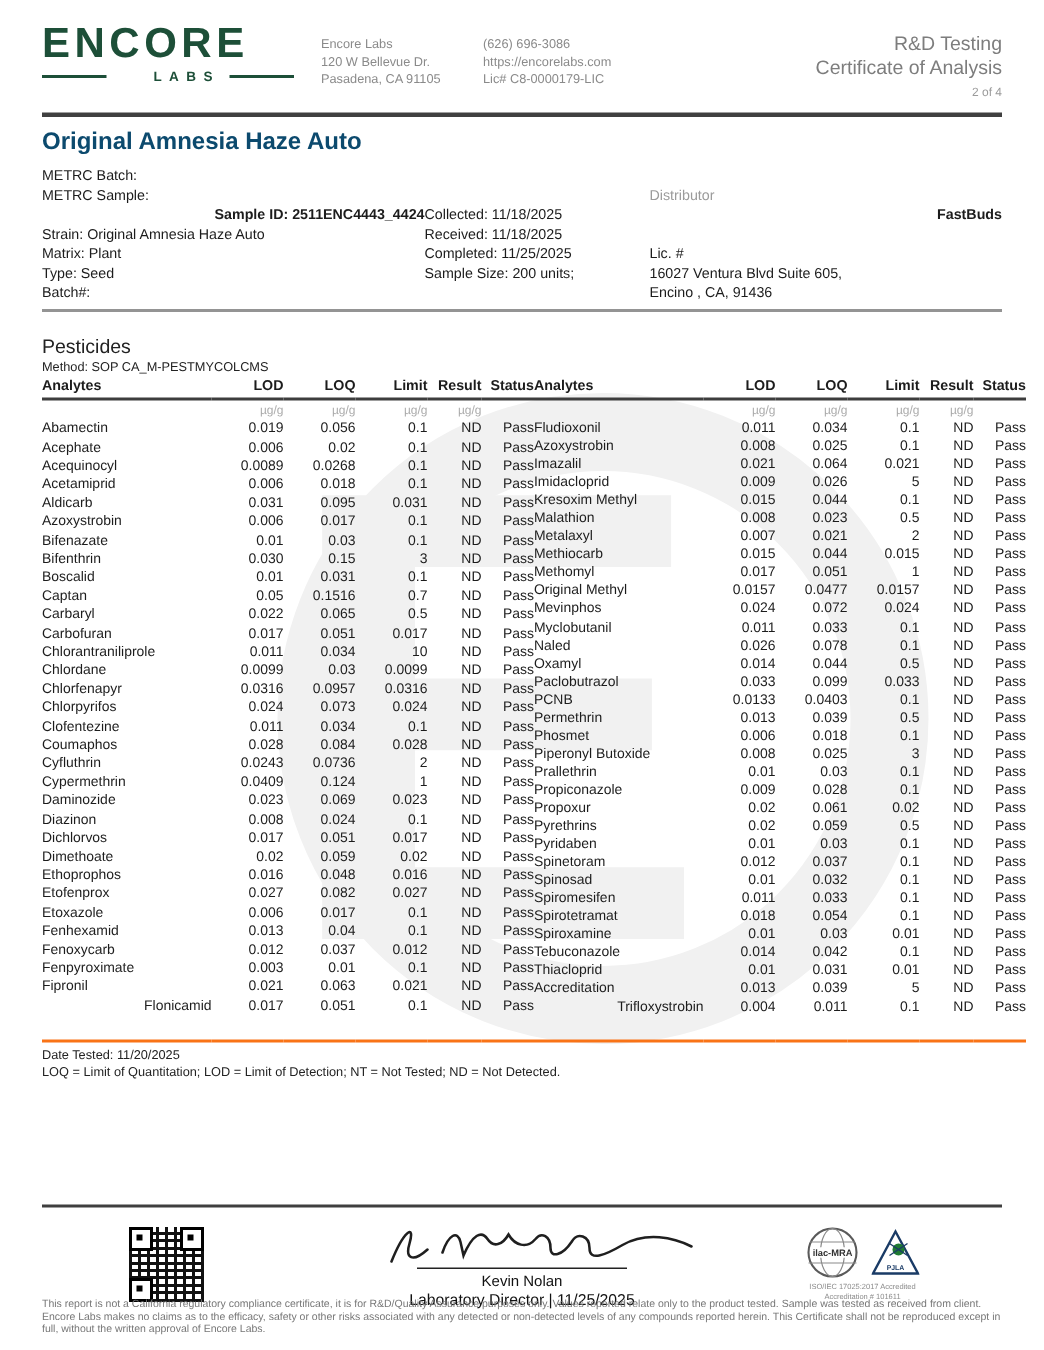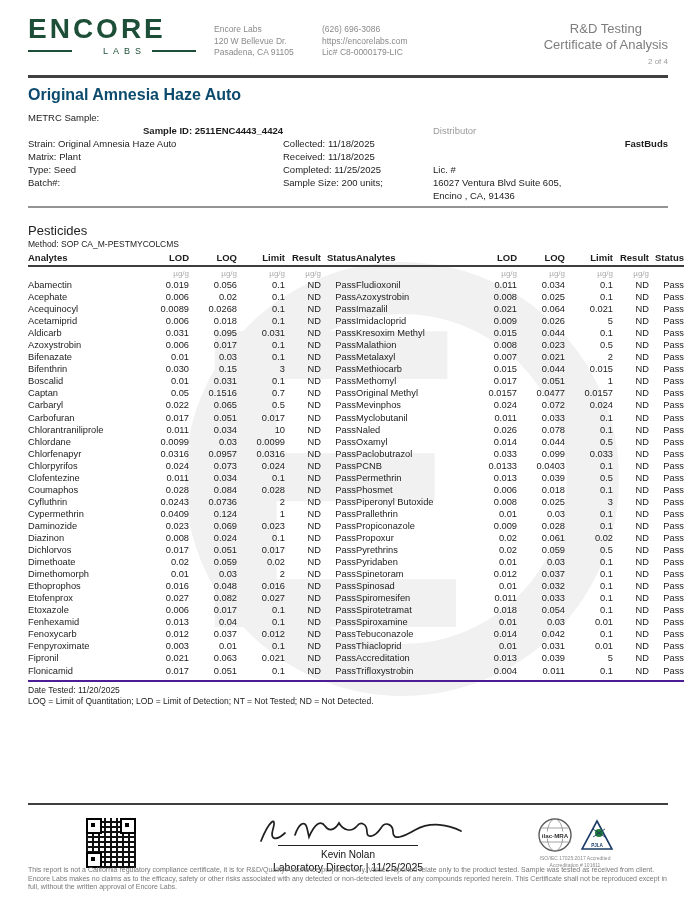--- a/index.html
+++ b/index.html
@@ -14,26 +14,26 @@
     border:52px solid #f1f1f1; border-radius:50%;}
   .wm-e{position:absolute; left:186px; top:268px; font-size:430px; line-height:420px;
     font-weight:bold; color:#f1f1f1; font-family:"Liberation Sans",sans-serif;}
   .content{position:relative; z-index:1; padding:0 28px;}
   
   .hdr{display:flex; align-items:flex-start; padding-top:15px;}
   .logo{width:168px;}
   .logo-word{font-size:28px; font-weight:bold; letter-spacing:3px; color:#1d4f38; line-height:28px;}
   .logo-sub{display:flex; align-items:center; gap:6px; margin-top:3px;}
   .logo-sub .bar{flex:1; border-top:2px solid #1d4f38;}
-  .logo-sub .labs{font-size:9px; font-weight:normal; letter-spacing:5px; color:#1d4f38;padding-left:25px;}
+  .logo-sub .labs{font-size:9px; font-weight:bold; letter-spacing:5px; color:#1d4f38;padding-left:25px;}
   .hdr-col{font-size:8.5px; line-height:11.5px; color:#8a8a8a; margin-top:9px;}
   .hdr-col.c1{margin-left:18px; width:100px;}
   .hdr-col.c2{margin-left:8px; width:125px;}
   .hdr-right{margin-left:auto; text-align:right; margin-top:6px;}
-  .hdr-right .l1,.hdr-right .l2{font-size:13px; color:#7d7d7d; line-height:16px;text-align:center;}
+  .hdr-right .l1,.hdr-right .l2{font-size:13px; color:#7d7d7d; line-height:16px;}
   .hdr-right .l3{font-size:8px; color:#9b9b9b; margin-top:4px;}
   .rule-dark{border-bottom:3px solid #404040; margin-top:9px;}
   .rule-gray{border-bottom:2px solid #949494; margin-top:4px;}
   
   .title{font-size:16px; font-weight:bold; margin:8px 0 7px 0; color:#0c4a6e;}
   .sample{display:flex; font-size:9.5px; line-height:13px;}
   .s-col1{width:255px;}
   .s-col2{width:150px; padding-top:26px;}
   .s-col3{flex:1; padding-top:13px;}
   .bold{font-weight:bold;text-align:right;}
@@ -42,21 +42,21 @@
   
   .sec-title{font-size:13px; margin-top:15px; color:#222;}
   .method{font-size:8.5px; margin-top:1px; margin-bottom:3px; color:#222;}
   .tables{display:flex; }
   table.ptable{border-collapse:collapse; table-layout:fixed; width:314px; background:transparent;}
   .ptable th{font-size:9.5px; font-weight:bold; text-align:right; padding:0 0 2px 0; border-bottom:2px solid #3d3d3d;}
   .ptable th.c-an{text-align:left; }
   .ptable td{font-size:9.3px; line-height:12.05px; text-align:right; padding:0; white-space:nowrap; overflow:hidden;}
   .ptable td.c-an{text-align:left;}
   .ptable tr.units td{font-size:8px; color:#ababab; line-height:11px; padding-top:1px;}
-  .ptable tbody tr:last-child td{border-bottom:2px solid #4c1d95; padding-bottom:3px;}
+  .ptable tbody tr:last-child td{border-bottom:2px solid #f97316; padding-bottom:16px;text-align:right;}
   .col-an{width:113px;} .col-lod{width:48px;} .col-loq{width:48px;}
   .col-lim{width:48px;} .col-res{width:36px;} .col-st{width:35px;}
   .tbl-foot{font-size:8.5px; line-height:11.5px; margin-top:3px; color:#222;}
   
   .bottom{position:absolute; left:28px; right:28px; top:803px; border-top:2px solid #3f3f3f; z-index:1;}
   .qr{position:absolute; left:58px; top:13px; width:50px; height:50px;
       background:
         repeating-linear-gradient(0deg,#111 0 2px,transparent 2px 5px),
         repeating-linear-gradient(90deg,#111 0 2px,#fff 2px 6px);
       outline:1px solid #fff;}
@@ -108,20 +108,21 @@
         <div class="l1">R&amp;D Testing</div>
         <div class="l2">Certificate of Analysis</div>
         <div class="l3">2 of 4</div>
       </div>
     </div>
     <div class="rule-dark"></div>
 
     <div class="title">Original Amnesia Haze Auto</div>
     <div class="sample">
       <div class="s-col1">
+        <div>METRC Batch:</div>
         <div>METRC Sample:</div>
         <div class="bold">Sample ID: 2511ENC4443_4424</div>
         <div>Strain: Original Amnesia Haze Auto</div>
         <div>Matrix: Plant</div>
         <div>Type: Seed</div>
         <div>Batch#:</div>
       </div>
       <div class="s-col2">
         <div>Collected: 11/18/2025</div>
         <div>Received: 11/18/2025</div>
@@ -381,28 +382,20 @@
 
             <tr>
               <td class="c-an">Dimethoate</td>
               <td>0.02</td>
               <td>0.059</td>
               <td>0.02</td>
               <td>ND</td>
               <td>Pass</td>
             </tr>
 
-            <tr>
-              <td class="c-an">Dimethomorph</td>
-              <td>0.01</td>
-              <td>0.03</td>
-              <td>2</td>
-              <td>ND</td>
-              <td>Pass</td>
-            </tr>
 
             <tr>
               <td class="c-an">Ethoprophos</td>
               <td>0.016</td>
               <td>0.048</td>
               <td>0.016</td>
               <td>ND</td>
               <td>Pass</td>
             </tr>
 

